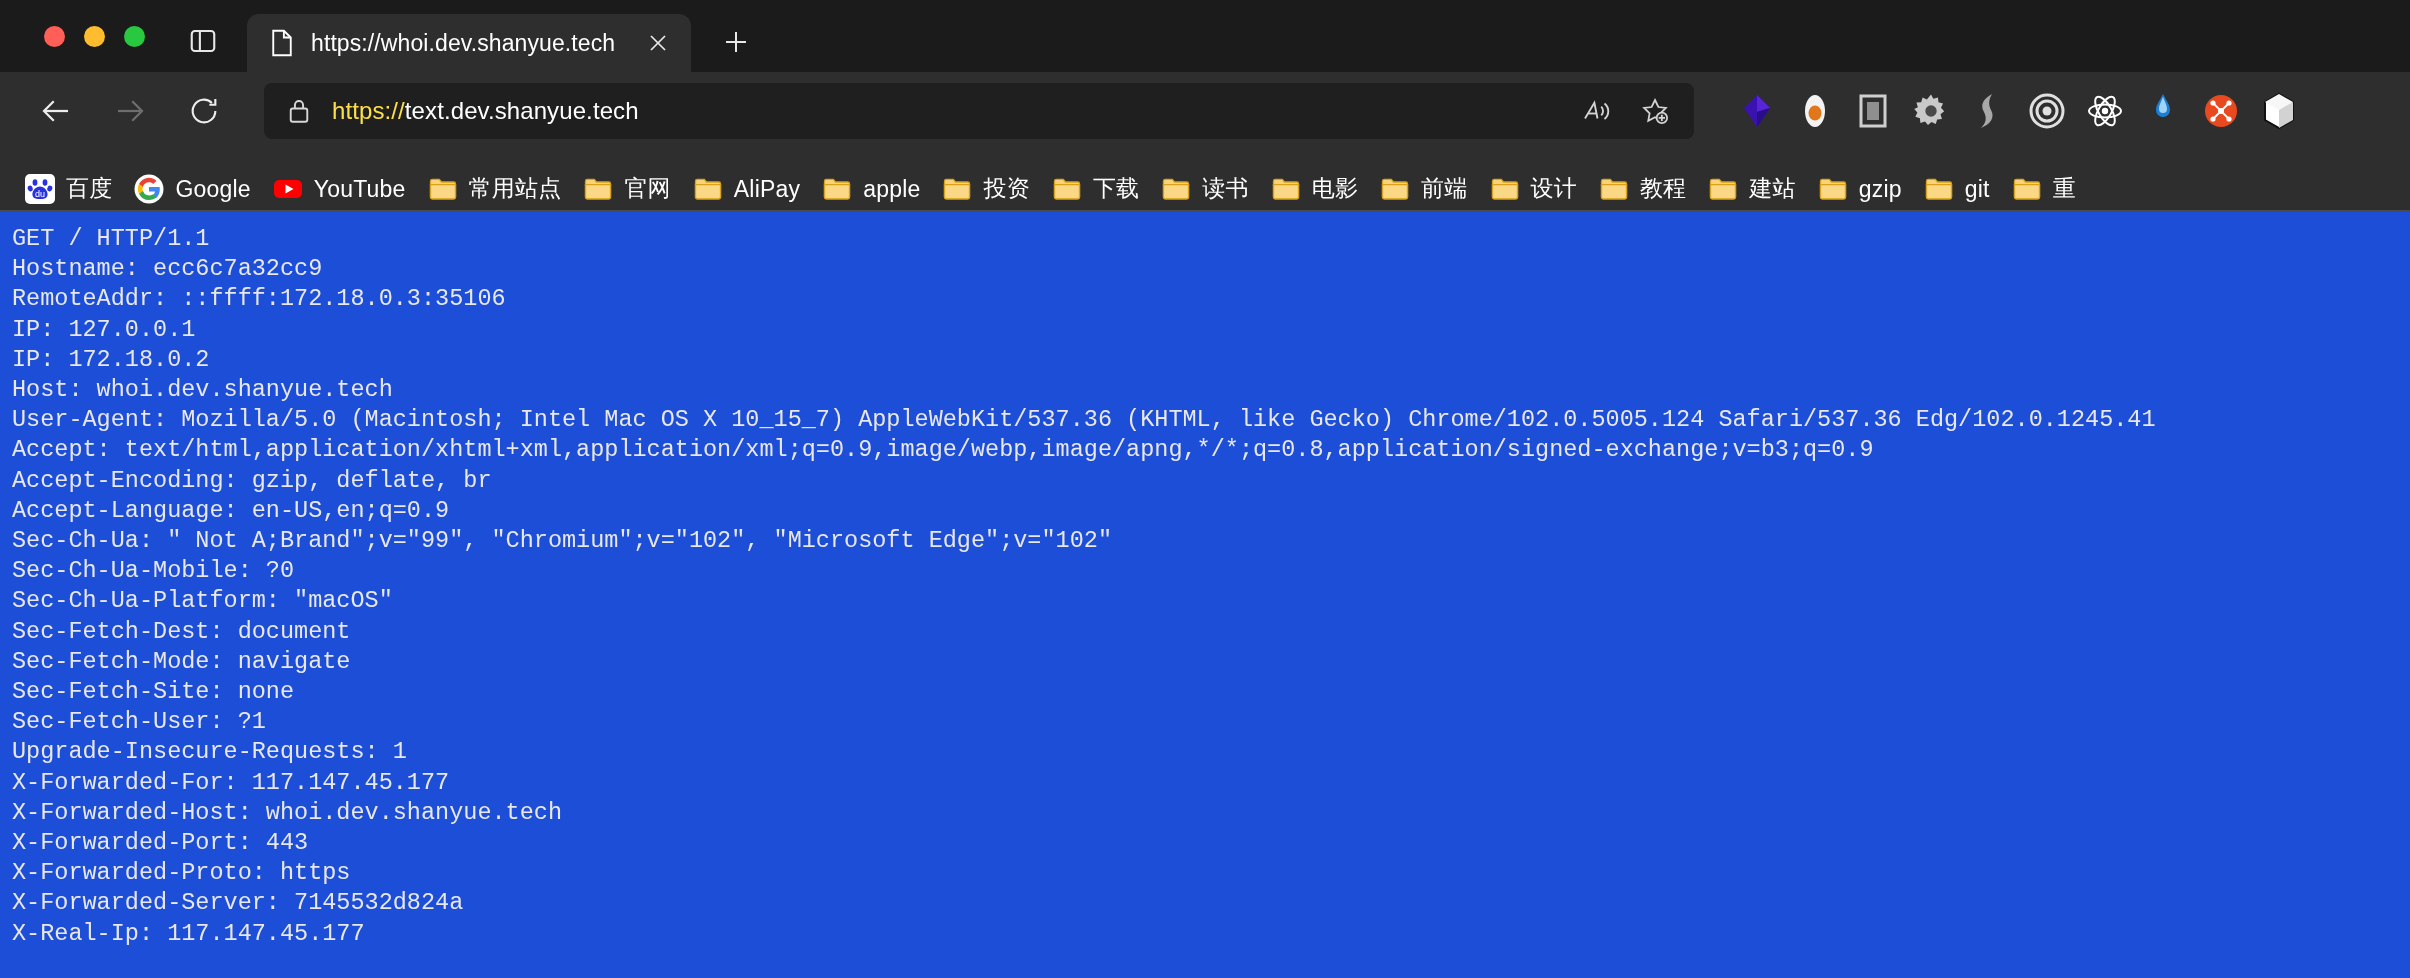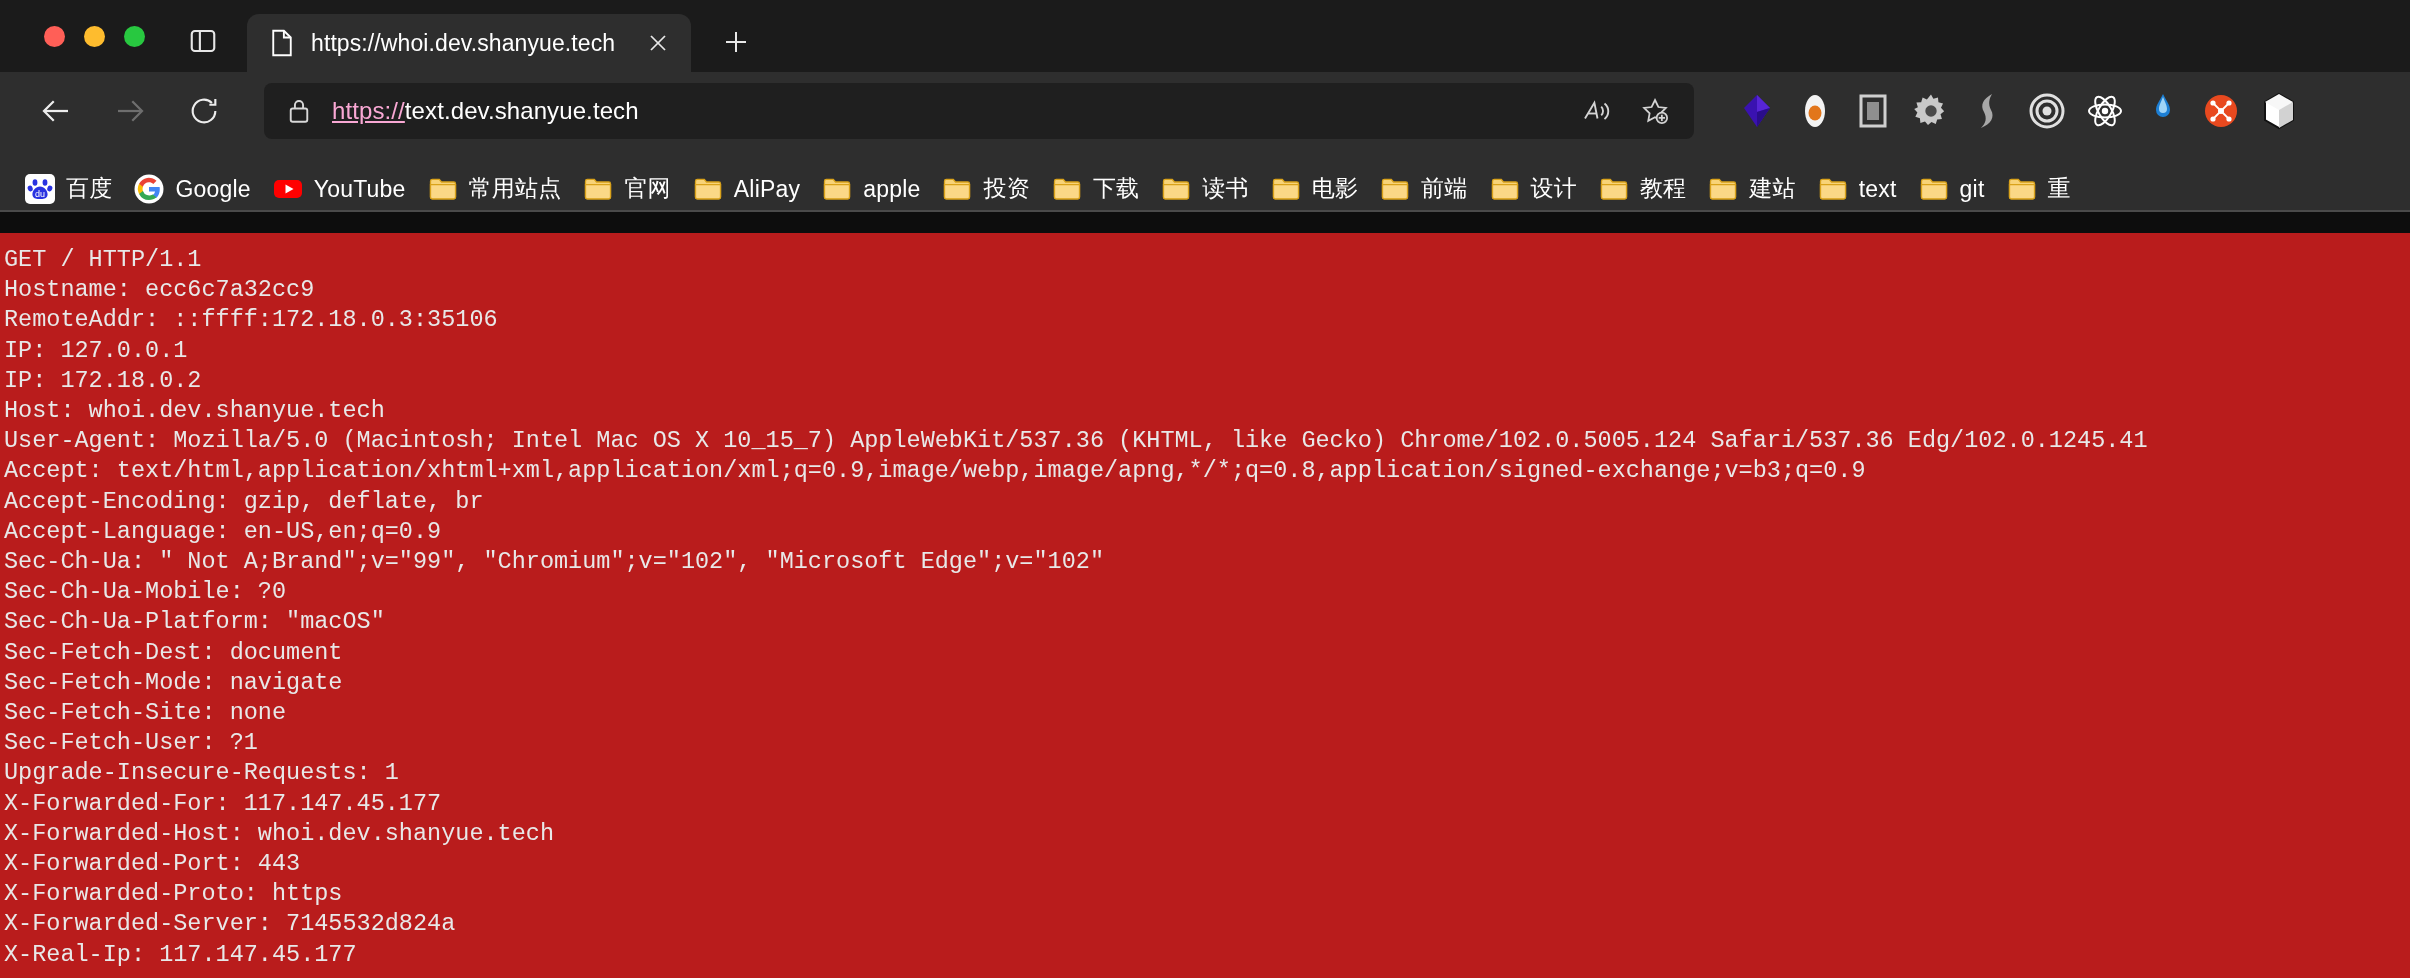--- a/index.html
+++ b/index.html
@@ -124,21 +124,21 @@
   }
   .lock-icon { width: 26px; height: 28px; flex: 0 0 26px; margin-right: 20px; }
   .url-text {
     font-size: 24px;
     font-family: "Liberation Sans", sans-serif;
     color: #ffffff;
     white-space: nowrap;
     flex: 1 1 auto;
     letter-spacing: 0.1px;
   }
-  .url-text .scheme { color: #f9a8d4; text-decoration: underline; }
+  .url-text .scheme { color: #fde047; }
   .omni-btn {
     width: 46px; height: 46px;
     display:flex; align-items:center; justify-content:center;
     border-radius: 6px; flex: 0 0 46px;
   }
   .omni-btn + .omni-btn { margin-left: 14px; }
 
   .ext-bar {
     display: flex;
     align-items: center;
@@ -177,24 +177,23 @@
     color: #ffffff;
     font-size: 23px;
     font-family: Liberation Sans, sans-serif;
     white-space: nowrap;
     letter-spacing: 0.2px;
   }
 
   
   .page {
     flex: 1 1 auto;
-    background: #b91c1c;
+    background: #1d4ed8;
     overflow: hidden;
-    padding: 12px 0 0 4px;
-    margin-top: 21px;
+    padding: 12px 0 0 12px;
   }
   .headers {
     color: #e8e8e8;
     font-family: "Liberation Mono", "DejaVu Sans Mono", monospace;
     font-size: 23.5px;
     line-height: 30.2px;
     white-space: pre;
     letter-spacing: 0px;
   }
 </style>
@@ -485,21 +484,21 @@
           <path d="M2.5 7.2a1.8 1.8 0 0 1 1.8-1.8h7l2.2 2.6h12.2a1.8 1.8 0 0 1 1.8 1.8v13.2a1.8 1.8 0 0 1-1.8 1.8H4.3a1.8 1.8 0 0 1-1.8-1.8z" fill="#f8d377" stroke="#d9a21b" stroke-width="1.3"></path>
           <path d="M2.5 10.6h25v12.4a1.8 1.8 0 0 1-1.8 1.8H4.3a1.8 1.8 0 0 1-1.8-1.8z" fill="#fbd886" stroke="#d9a21b" stroke-width="1.3"></path>
         </svg>
         <span class="bm-label">建站</span>
       </div>
       <div class="bm">
         <svg class="bm-icon" viewBox="0 0 30 30">
           <path d="M2.5 7.2a1.8 1.8 0 0 1 1.8-1.8h7l2.2 2.6h12.2a1.8 1.8 0 0 1 1.8 1.8v13.2a1.8 1.8 0 0 1-1.8 1.8H4.3a1.8 1.8 0 0 1-1.8-1.8z" fill="#f8d377" stroke="#d9a21b" stroke-width="1.3"></path>
           <path d="M2.5 10.6h25v12.4a1.8 1.8 0 0 1-1.8 1.8H4.3a1.8 1.8 0 0 1-1.8-1.8z" fill="#fbd886" stroke="#d9a21b" stroke-width="1.3"></path>
         </svg>
-        <span class="bm-label">text</span>
+        <span class="bm-label">gzip</span>
       </div>
       <div class="bm">
         <svg class="bm-icon" viewBox="0 0 30 30">
           <path d="M2.5 7.2a1.8 1.8 0 0 1 1.8-1.8h7l2.2 2.6h12.2a1.8 1.8 0 0 1 1.8 1.8v13.2a1.8 1.8 0 0 1-1.8 1.8H4.3a1.8 1.8 0 0 1-1.8-1.8z" fill="#f8d377" stroke="#d9a21b" stroke-width="1.3"></path>
           <path d="M2.5 10.6h25v12.4a1.8 1.8 0 0 1-1.8 1.8H4.3a1.8 1.8 0 0 1-1.8-1.8z" fill="#fbd886" stroke="#d9a21b" stroke-width="1.3"></path>
         </svg>
         <span class="bm-label">git</span>
       </div>
       <div class="bm">
         <svg class="bm-icon" viewBox="0 0 30 30">

